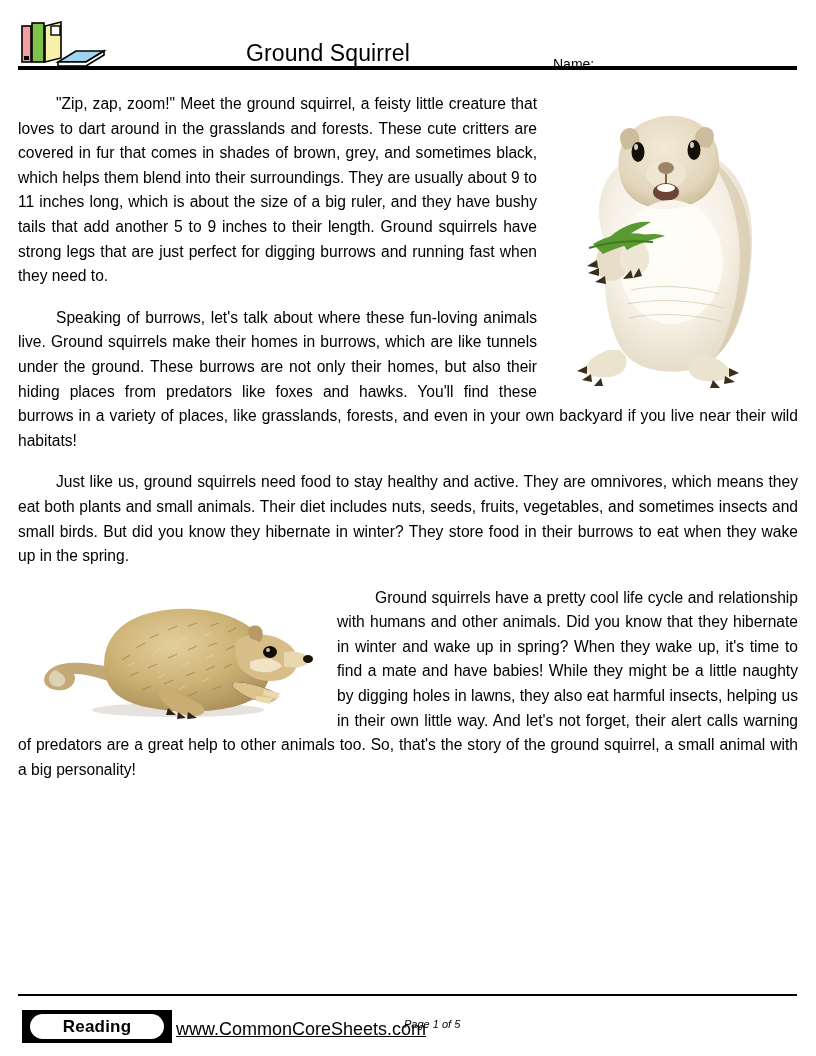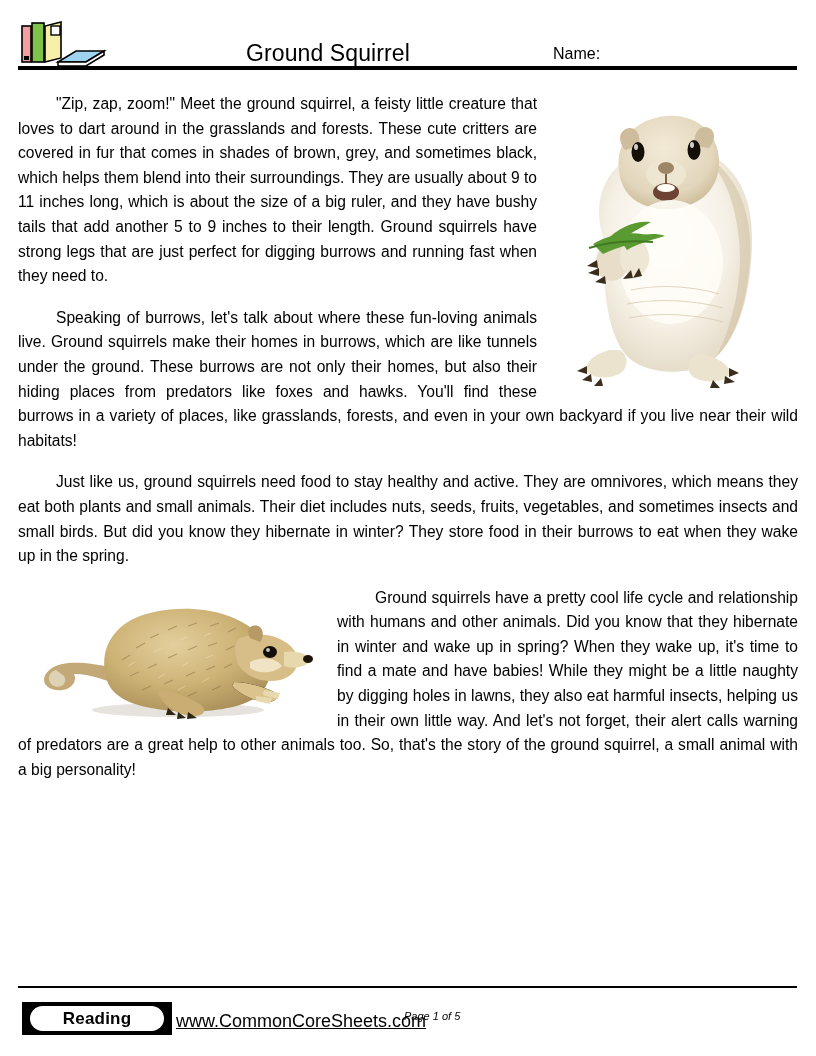--- a/index.html
+++ b/index.html
@@ -37,22 +37,22 @@
     top: 40px;
     width: 656px;
     text-align: center;
     font-size: 23px;
     letter-spacing: .1px;
     white-space: nowrap;
   }
   .header-name {
     position: absolute;
     left: 553px;
-    top: 45px;
-    font-size: 16px;
+    top: 56px;
+    font-size: 14px;
   }
   .header-rule {
     position: absolute;
     left: 18px;
     top: 66px;
     width: 779px;
     height: 4px;
     background: #000000;
   }
 
@@ -86,21 +86,21 @@
     width: 305px;
     height: 132px;
     margin: 4px 14px 6px 0;
   }
   .fig-right svg, .fig-left svg { display: block; width: 100%; height: 100%; }
 
   
   .footer {
     position: absolute;
     left: 0;
-    bottom: 8px;
+    bottom: 0;
     width: 816px;
     height: 72px;
   }
   .footer-rule {
     position: absolute;
     left: 18px;
     top: 10px;
     width: 779px;
     height: 2px;
     background: #000000;

